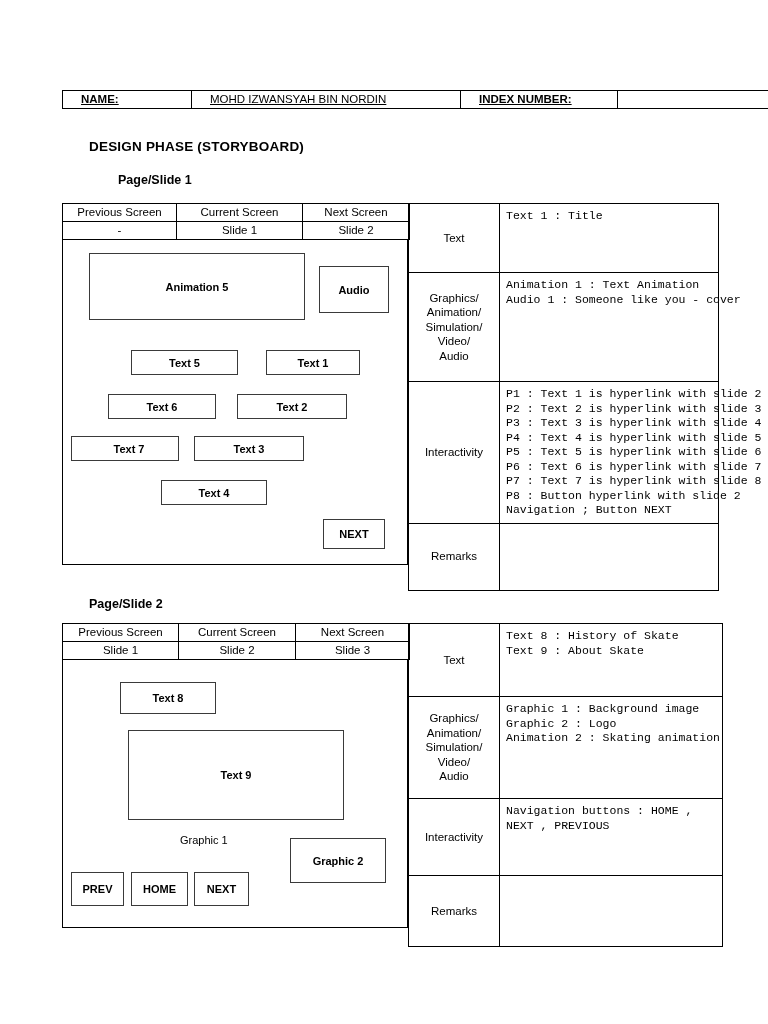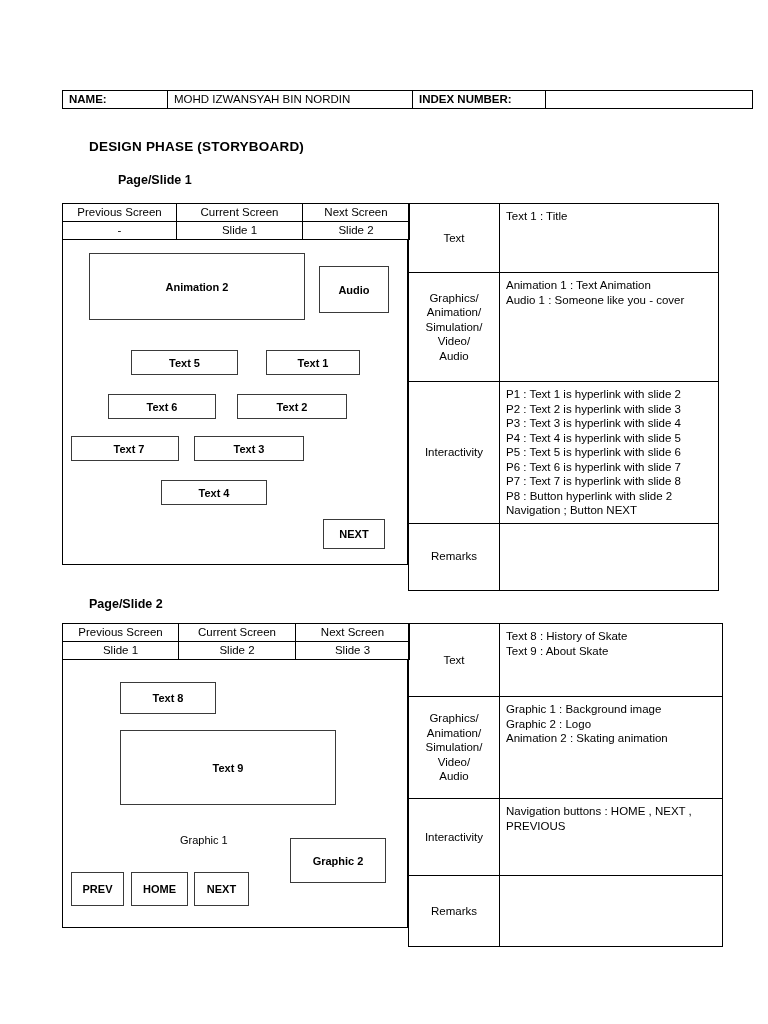--- a/index.html
+++ b/index.html
@@ -28,25 +28,26 @@
     position: absolute;
     left: 62px;
     top: 90px;
     width: 638px;
     border-collapse: collapse;
     table-layout: fixed;
   }
   .name-table td {
     border: 1.4px solid #000;
     height: 17px;
-    padding: 0 6px;
+    padding: 0 18px;
     font-size: 11.5px;
     line-height: 15px;
     white-space: nowrap;
     vertical-align: middle;
+    text-decoration: underline;
   }
   .nm-label { width: 92px; font-weight: bold; }
   .nm-value { width: 232px; font-weight: normal; }
   .nm-idx   { width: 120px; font-weight: bold; }
   .nm-blank { width: 194px; }
 
   
   .doc-title {
     position: absolute;
     left: 89px;
@@ -145,21 +146,21 @@
   }
   .spec-label {
     width: 84px;
     text-align: center;
     vertical-align: middle !important;
     padding: 4px 3px;
   }
   .spec-value {
     padding: 5px 6px;
   }
-  .spec-value div { white-space: nowrap; }
+  .spec-value div { white-space: nowrap; font-family: Liberation Mono, monospace; }
   .spec-value .wrap { white-space: normal; }
 </style>
 </head>
 <body>
 
 <div class="page">
 
   <table class="name-table">
     <tbody>
         <tr>
@@ -187,21 +188,21 @@
         </tr>
         <tr>
           <td class="c1">-</td>
           <td class="c2">Slide 1</td>
           <td class="c3">Slide 2</td>
         </tr>
       </tbody>
         </table>
 
       <div class="canvas">
-        <div class="wbox" style="left:26px; top:13px; width:216px; height:67px;">Animation 2</div>
+        <div class="wbox" style="left:26px; top:13px; width:216px; height:67px;">Animation 5</div>
         <div class="wbox" style="left:256px; top:26px; width:70px; height:47px;">Audio</div>
 
         <div class="wbox" style="left:68px; top:110px; width:107px; height:25px;">Text 5</div>
         <div class="wbox" style="left:203px; top:110px; width:94px; height:25px;">Text 1</div>
 
         <div class="wbox" style="left:45px; top:154px; width:108px; height:25px;">Text 6</div>
         <div class="wbox" style="left:174px; top:154px; width:110px; height:25px;">Text 2</div>
 
         <div class="wbox" style="left:8px; top:196px; width:108px; height:25px;padding-left:8px;">Text 7</div>
         <div class="wbox" style="left:131px; top:196px; width:110px; height:25px;">Text 3</div>
@@ -271,21 +272,21 @@
           <td class="c1">Slide 1</td>
           <td class="c2">Slide 2</td>
           <td class="c3">Slide 3</td>
         </tr>
       </tbody>
         </table>
 
       <div class="canvas">
         <div class="wbox" style="left:57px; top:22px; width:96px; height:32px;">Text 8</div>
 
-        <div class="wbox" style="left:57px; top:70px; width:216px; height:75px;">Text 9</div>
+        <div class="wbox" style="left:65px; top:70px; width:216px; height:90px;">Text 9</div>
 
         <div class="wlabel" style="left:117px; top:174px;">Graphic 1</div>
 
         <div class="wbox" style="left:227px; top:178px; width:96px; height:45px;">Graphic 2</div>
 
         <div class="wbox" style="left:8px; top:212px; width:53px; height:34px;">PREV</div>
         <div class="wbox" style="left:68px; top:212px; width:57px; height:34px;">HOME</div>
         <div class="wbox" style="left:131px; top:212px; width:55px; height:34px;">NEXT</div>
       </div>
     </div>

